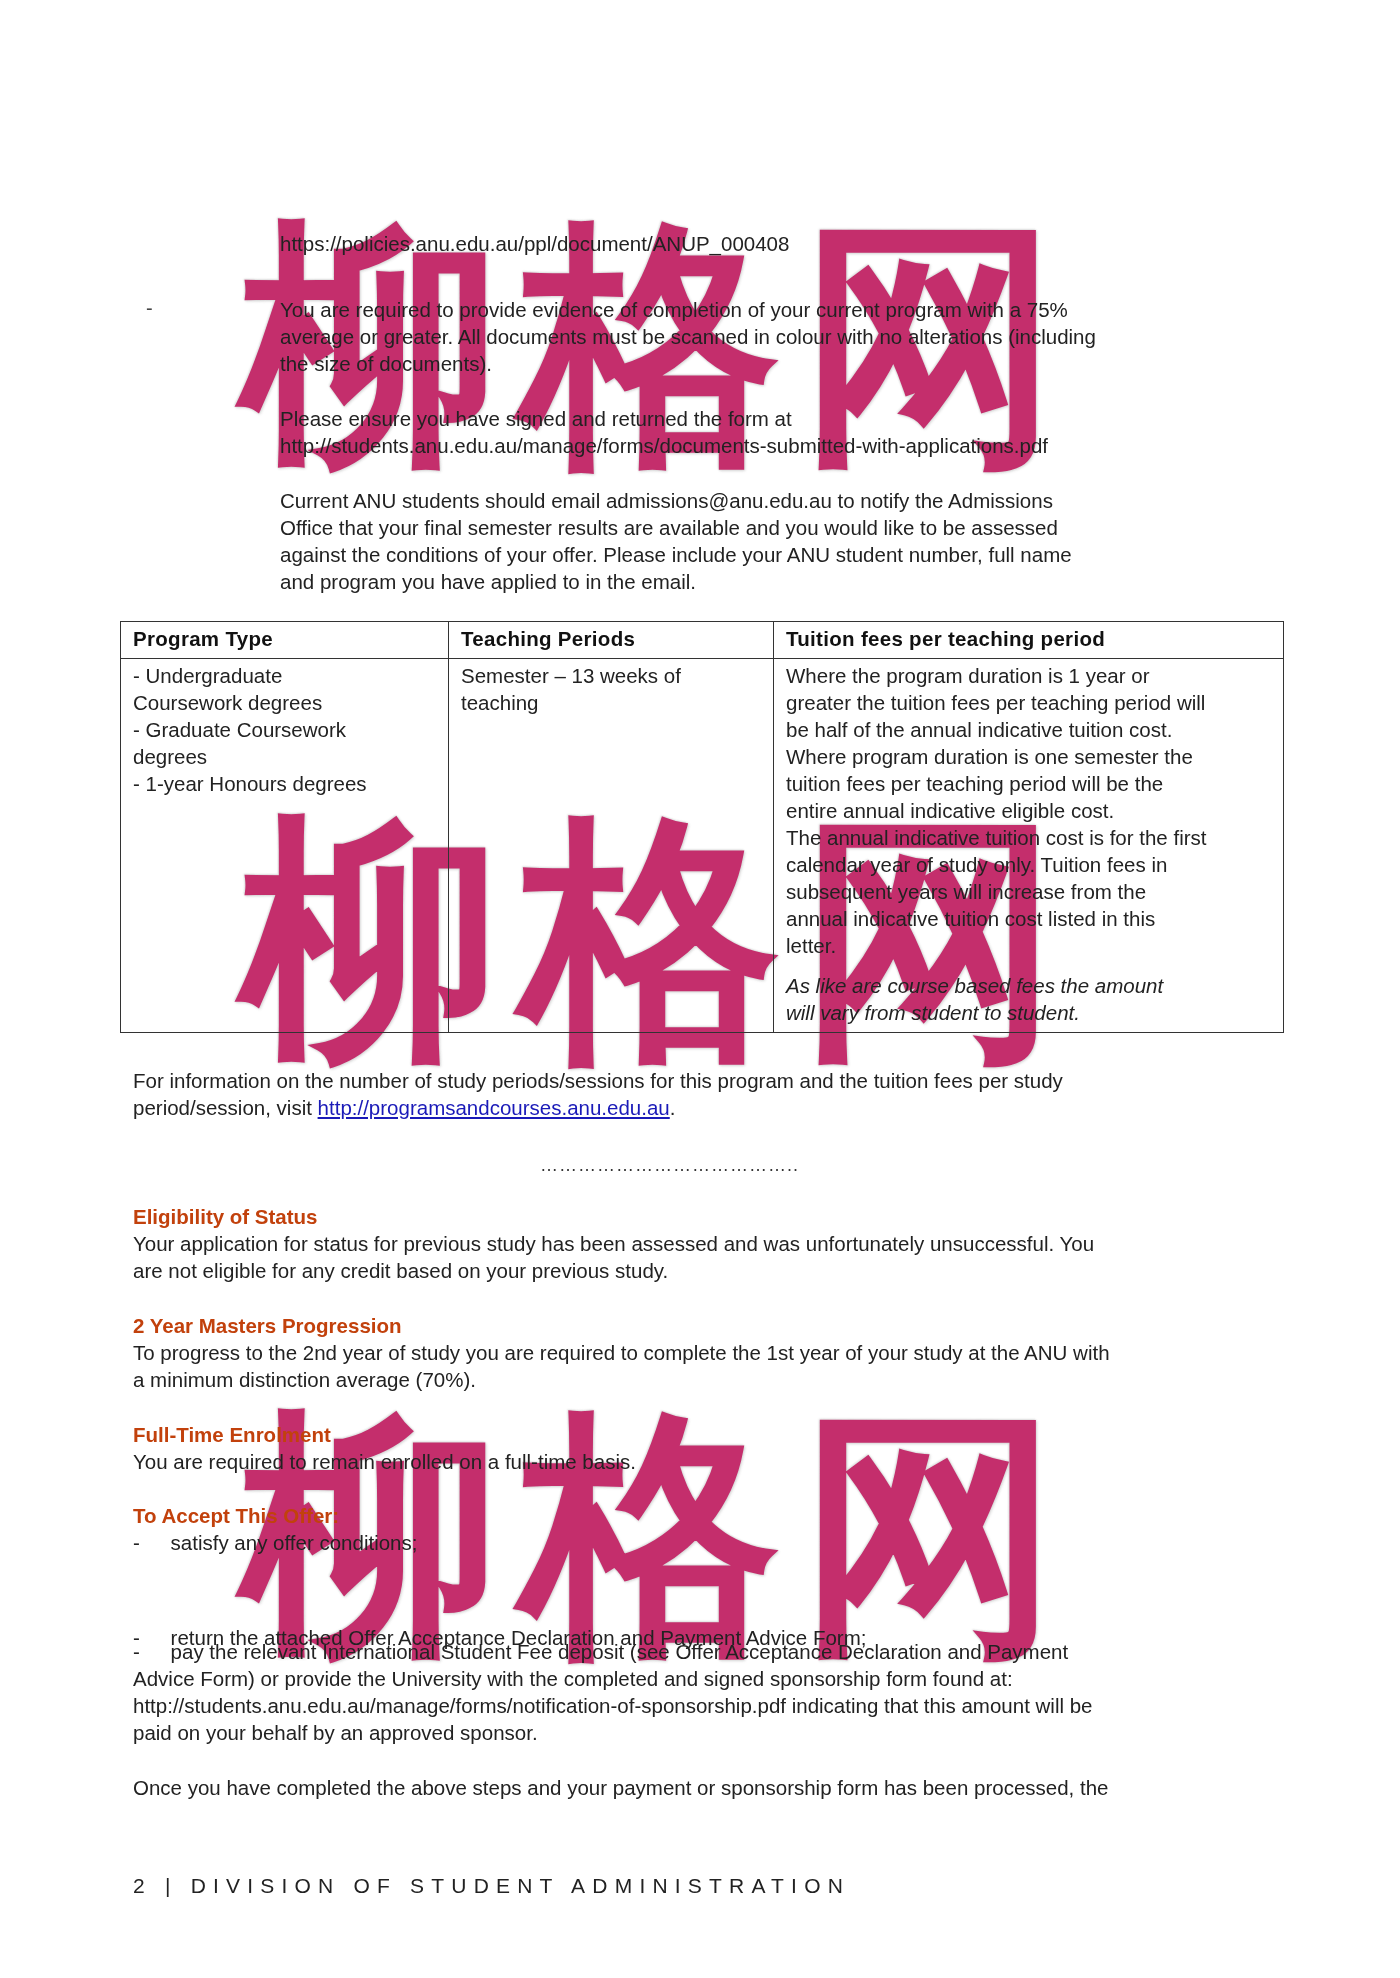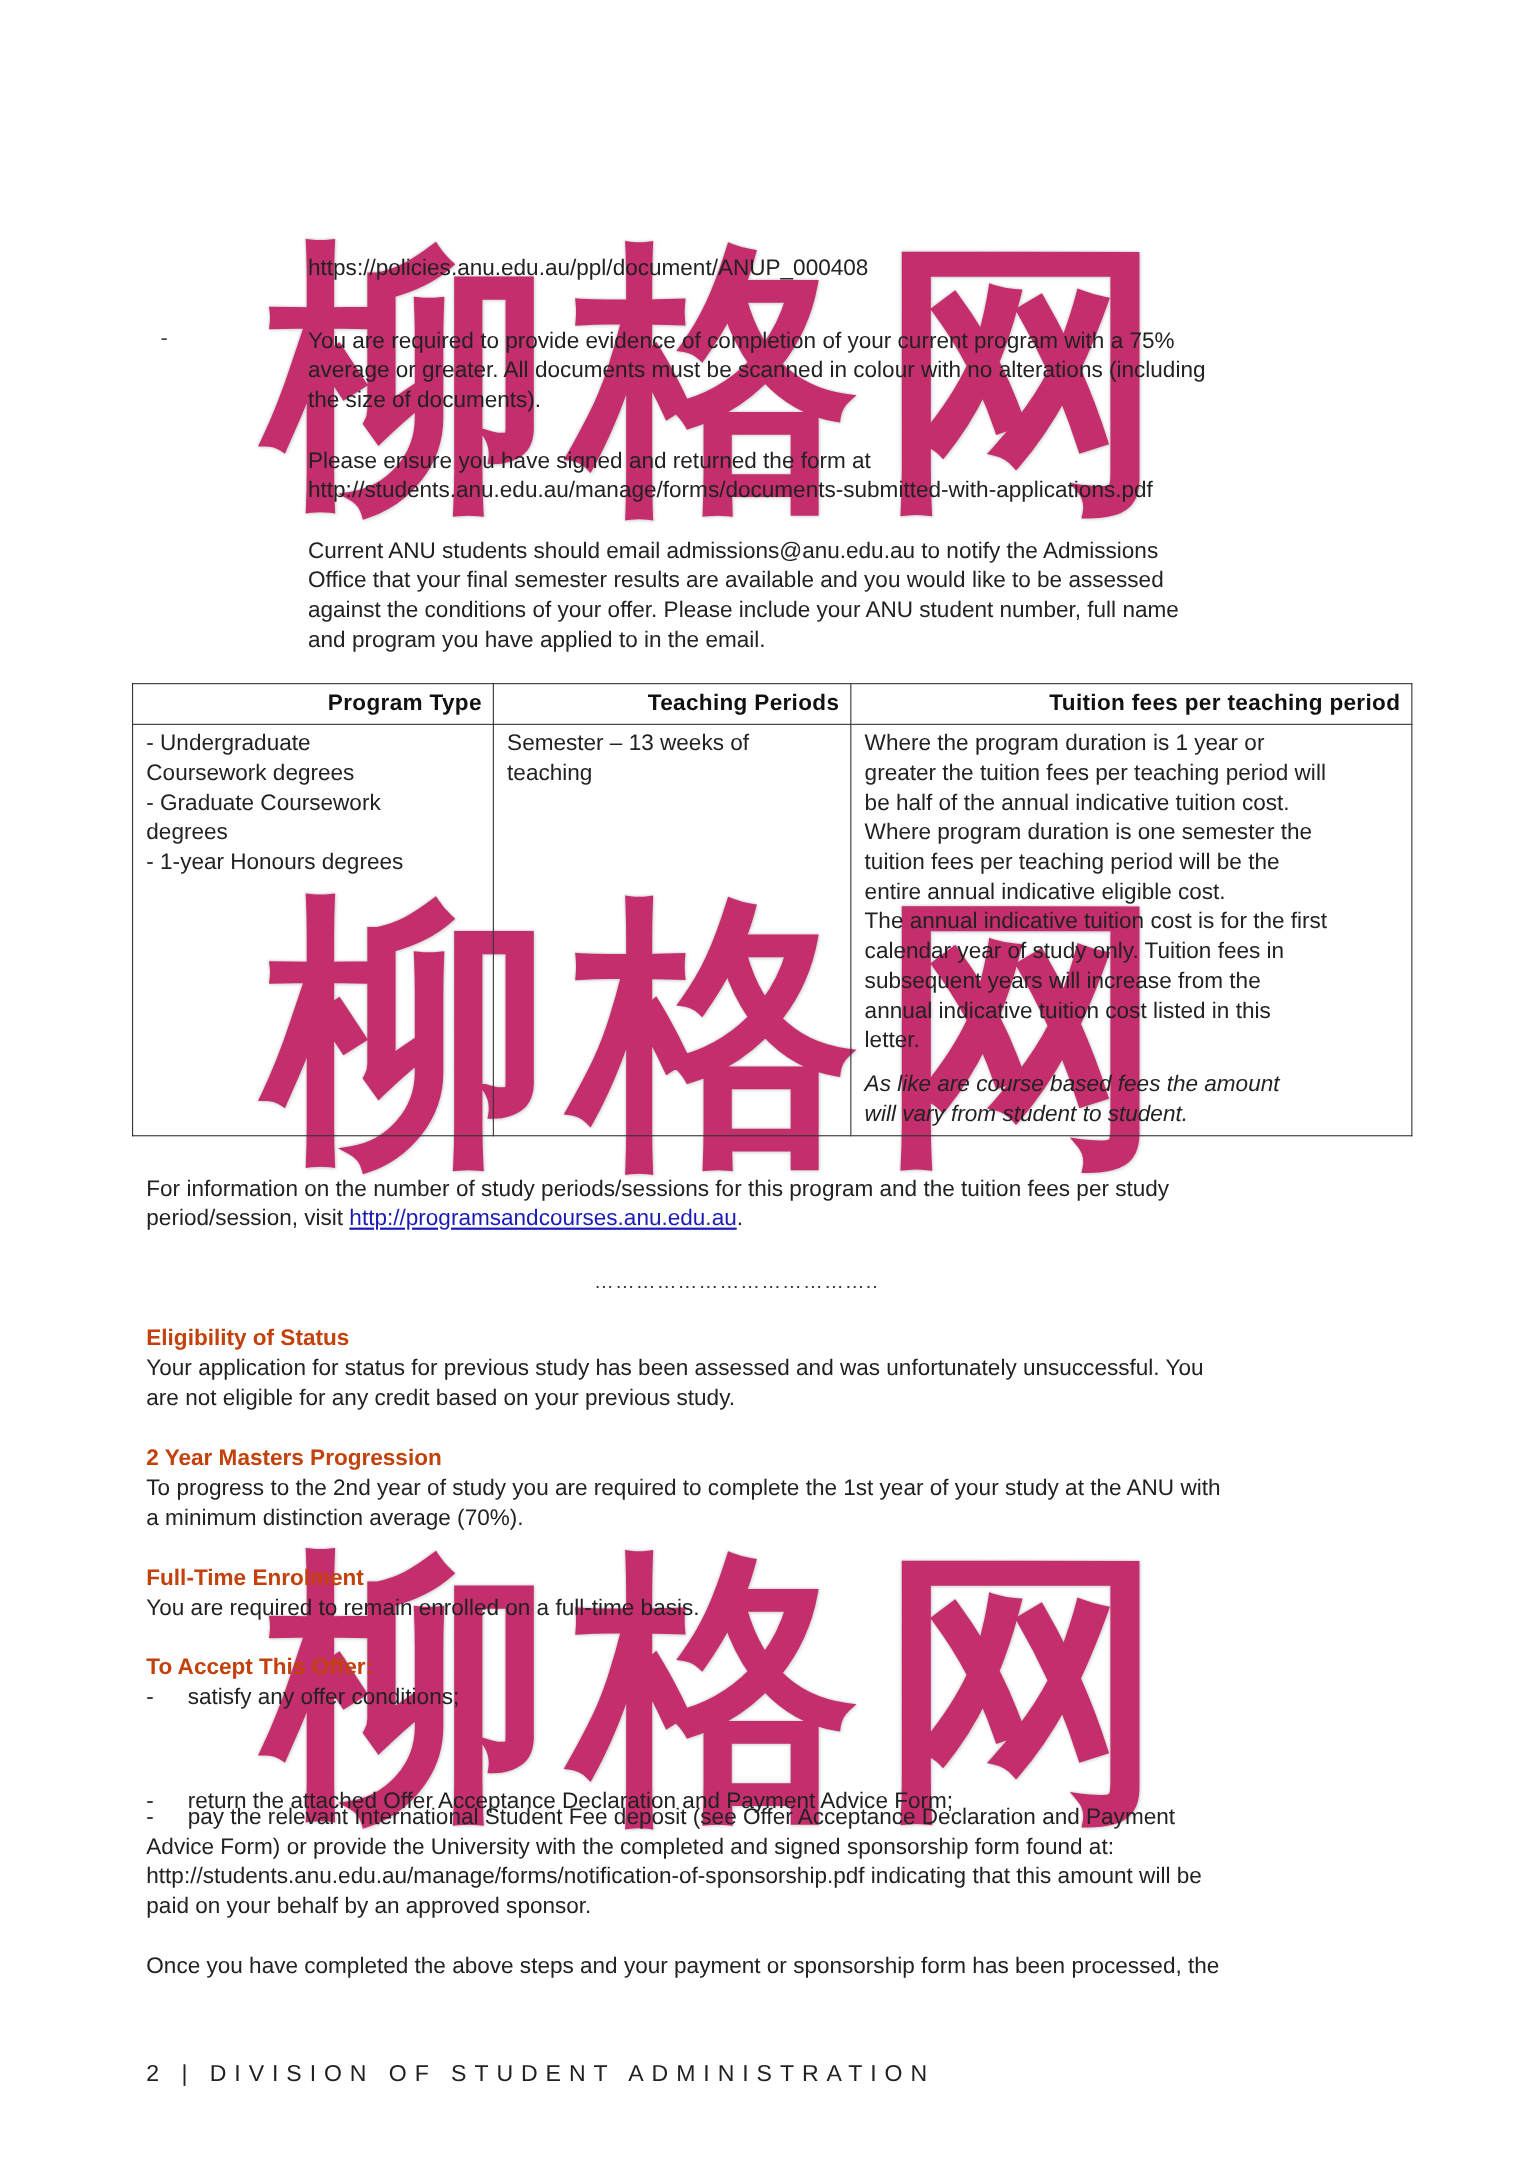--- a/index.html
+++ b/index.html
@@ -64,21 +64,21 @@
       font-size: 20.5px;
       line-height: 27px;
       color: #222;
     }
     table.fees th, table.fees td {
       border: 1.5px solid #333;
       vertical-align: top;
       text-align: left;
       padding: 3px 10px 6px 12px;
     }
-    table.fees th { font-weight: bold; letter-spacing: 0.3px; color: #111; text-align: right; }
+    table.fees th { font-weight: bold; letter-spacing: 0.3px; color: #111; }
     .col1 { width: 305px; }
     .col2 { width: 302px; }
     .cell-line { display: block; }
     .italic { font-style: italic; }
     .gap { display: block; height: 13px; }
 
     .dots {
       position: absolute;
       left: 540px;
       top: 1155px;

